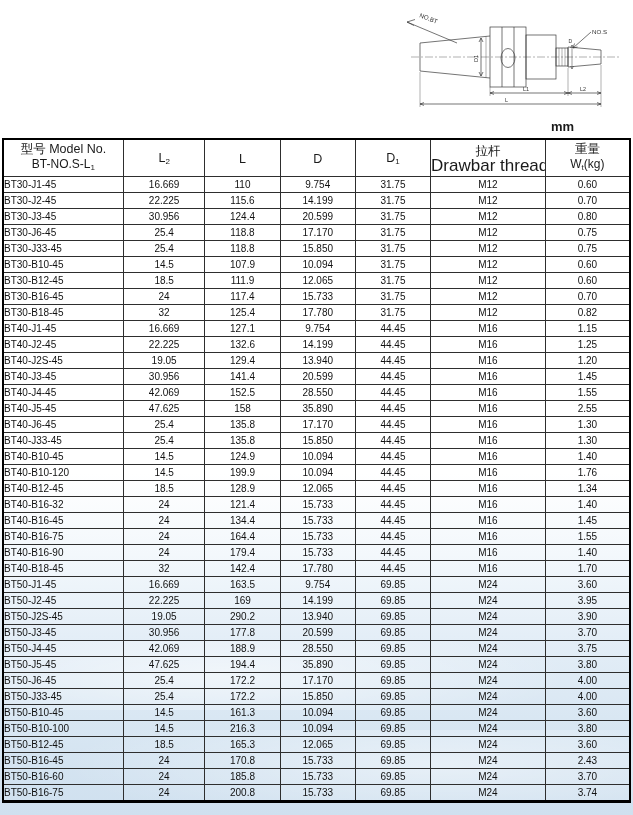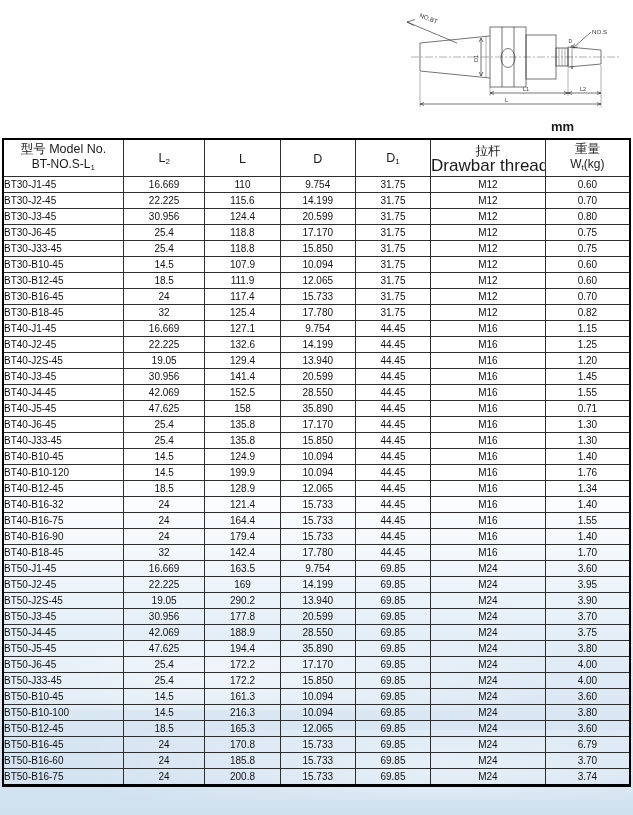--- a/index.html
+++ b/index.html
@@ -310,21 +310,21 @@
           <td>M16</td>
           <td>1.55</td>
         </tr>
         <tr>
           <td class="model-cell">BT40-J5-45</td>
           <td>47.625</td>
           <td>158</td>
           <td>35.890</td>
           <td>44.45</td>
           <td>M16</td>
-          <td>0.71</td>
+          <td>2.55</td>
         </tr>
         <tr>
           <td class="model-cell">BT40-J6-45</td>
           <td>25.4</td>
           <td>135.8</td>
           <td>17.170</td>
           <td>44.45</td>
           <td>M16</td>
           <td>1.30</td>
         </tr>
@@ -367,20 +367,29 @@
         <tr>
           <td class="model-cell">BT40-B16-32</td>
           <td>24</td>
           <td>121.4</td>
           <td>15.733</td>
           <td>44.45</td>
           <td>M16</td>
           <td>1.40</td>
         </tr>
         <tr>
+          <td class="model-cell">BT40-B16-45</td>
+          <td>24</td>
+          <td>134.4</td>
+          <td>15.733</td>
+          <td>44.45</td>
+          <td>M16</td>
+          <td>1.45</td>
+        </tr>
+        <tr>
           <td class="model-cell">BT40-B16-75</td>
           <td>24</td>
           <td>164.4</td>
           <td>15.733</td>
           <td>44.45</td>
           <td>M16</td>
           <td>1.55</td>
         </tr>
         <tr>
           <td class="model-cell">BT40-B16-90</td>
@@ -499,21 +508,21 @@
           <td>M24</td>
           <td>3.60</td>
         </tr>
         <tr>
           <td class="model-cell">BT50-B16-45</td>
           <td>24</td>
           <td>170.8</td>
           <td>15.733</td>
           <td>69.85</td>
           <td>M24</td>
-          <td>6.79</td>
+          <td>2.43</td>
         </tr>
         <tr>
           <td class="model-cell">BT50-B16-60</td>
           <td>24</td>
           <td>185.8</td>
           <td>15.733</td>
           <td>69.85</td>
           <td>M24</td>
           <td>3.70</td>
         </tr>

